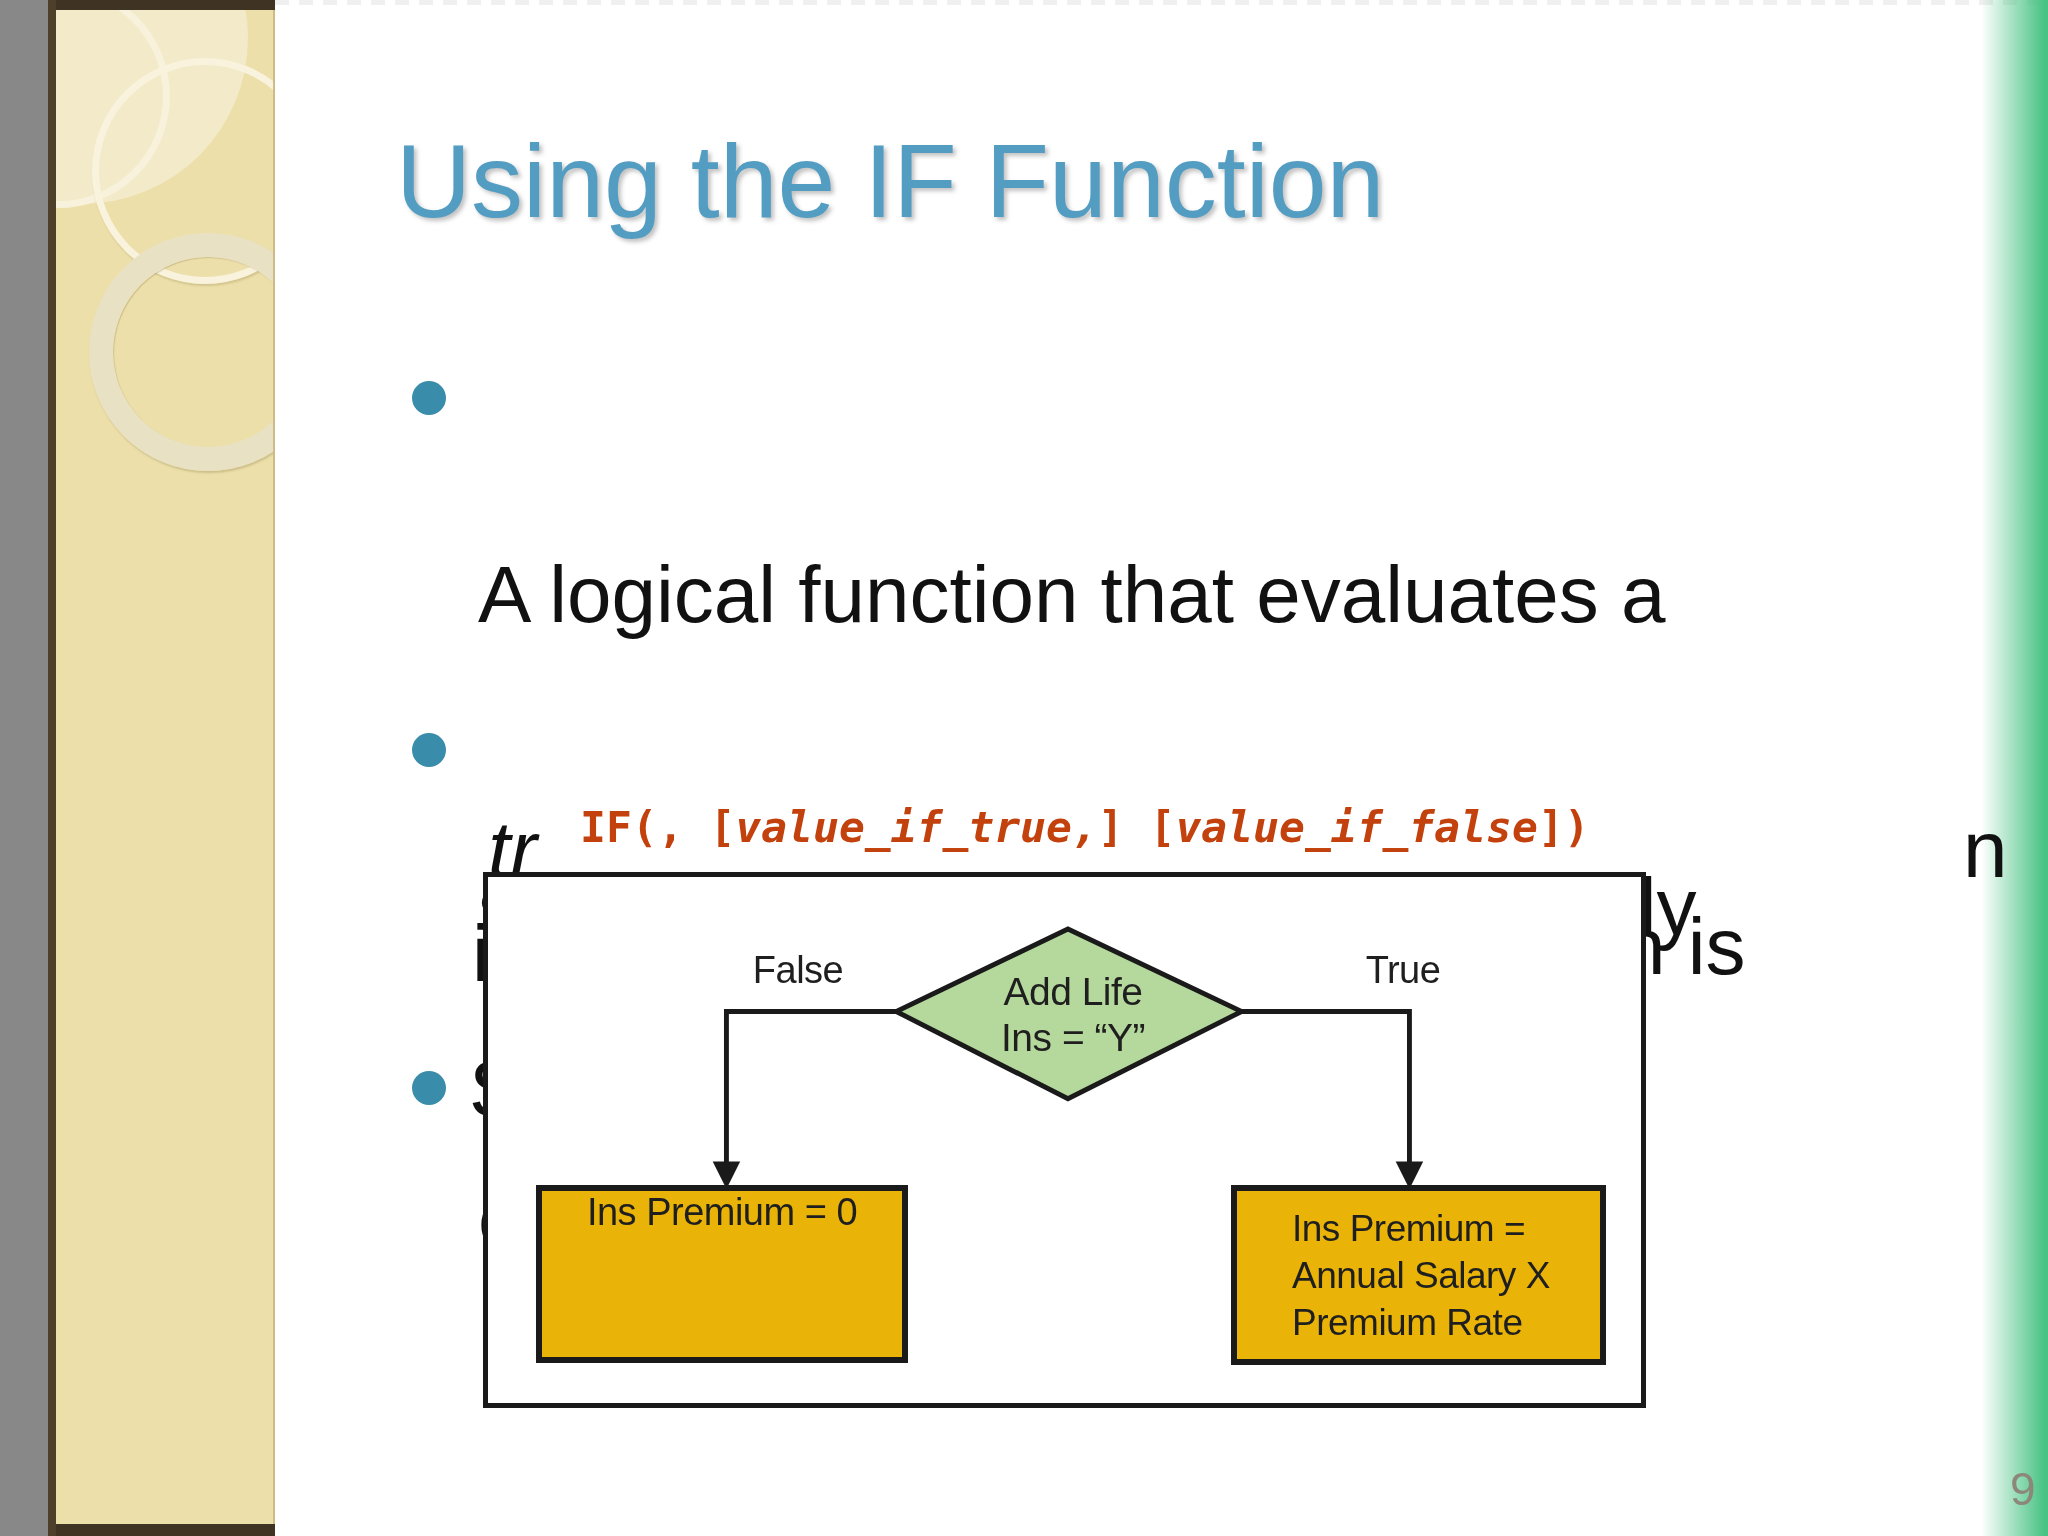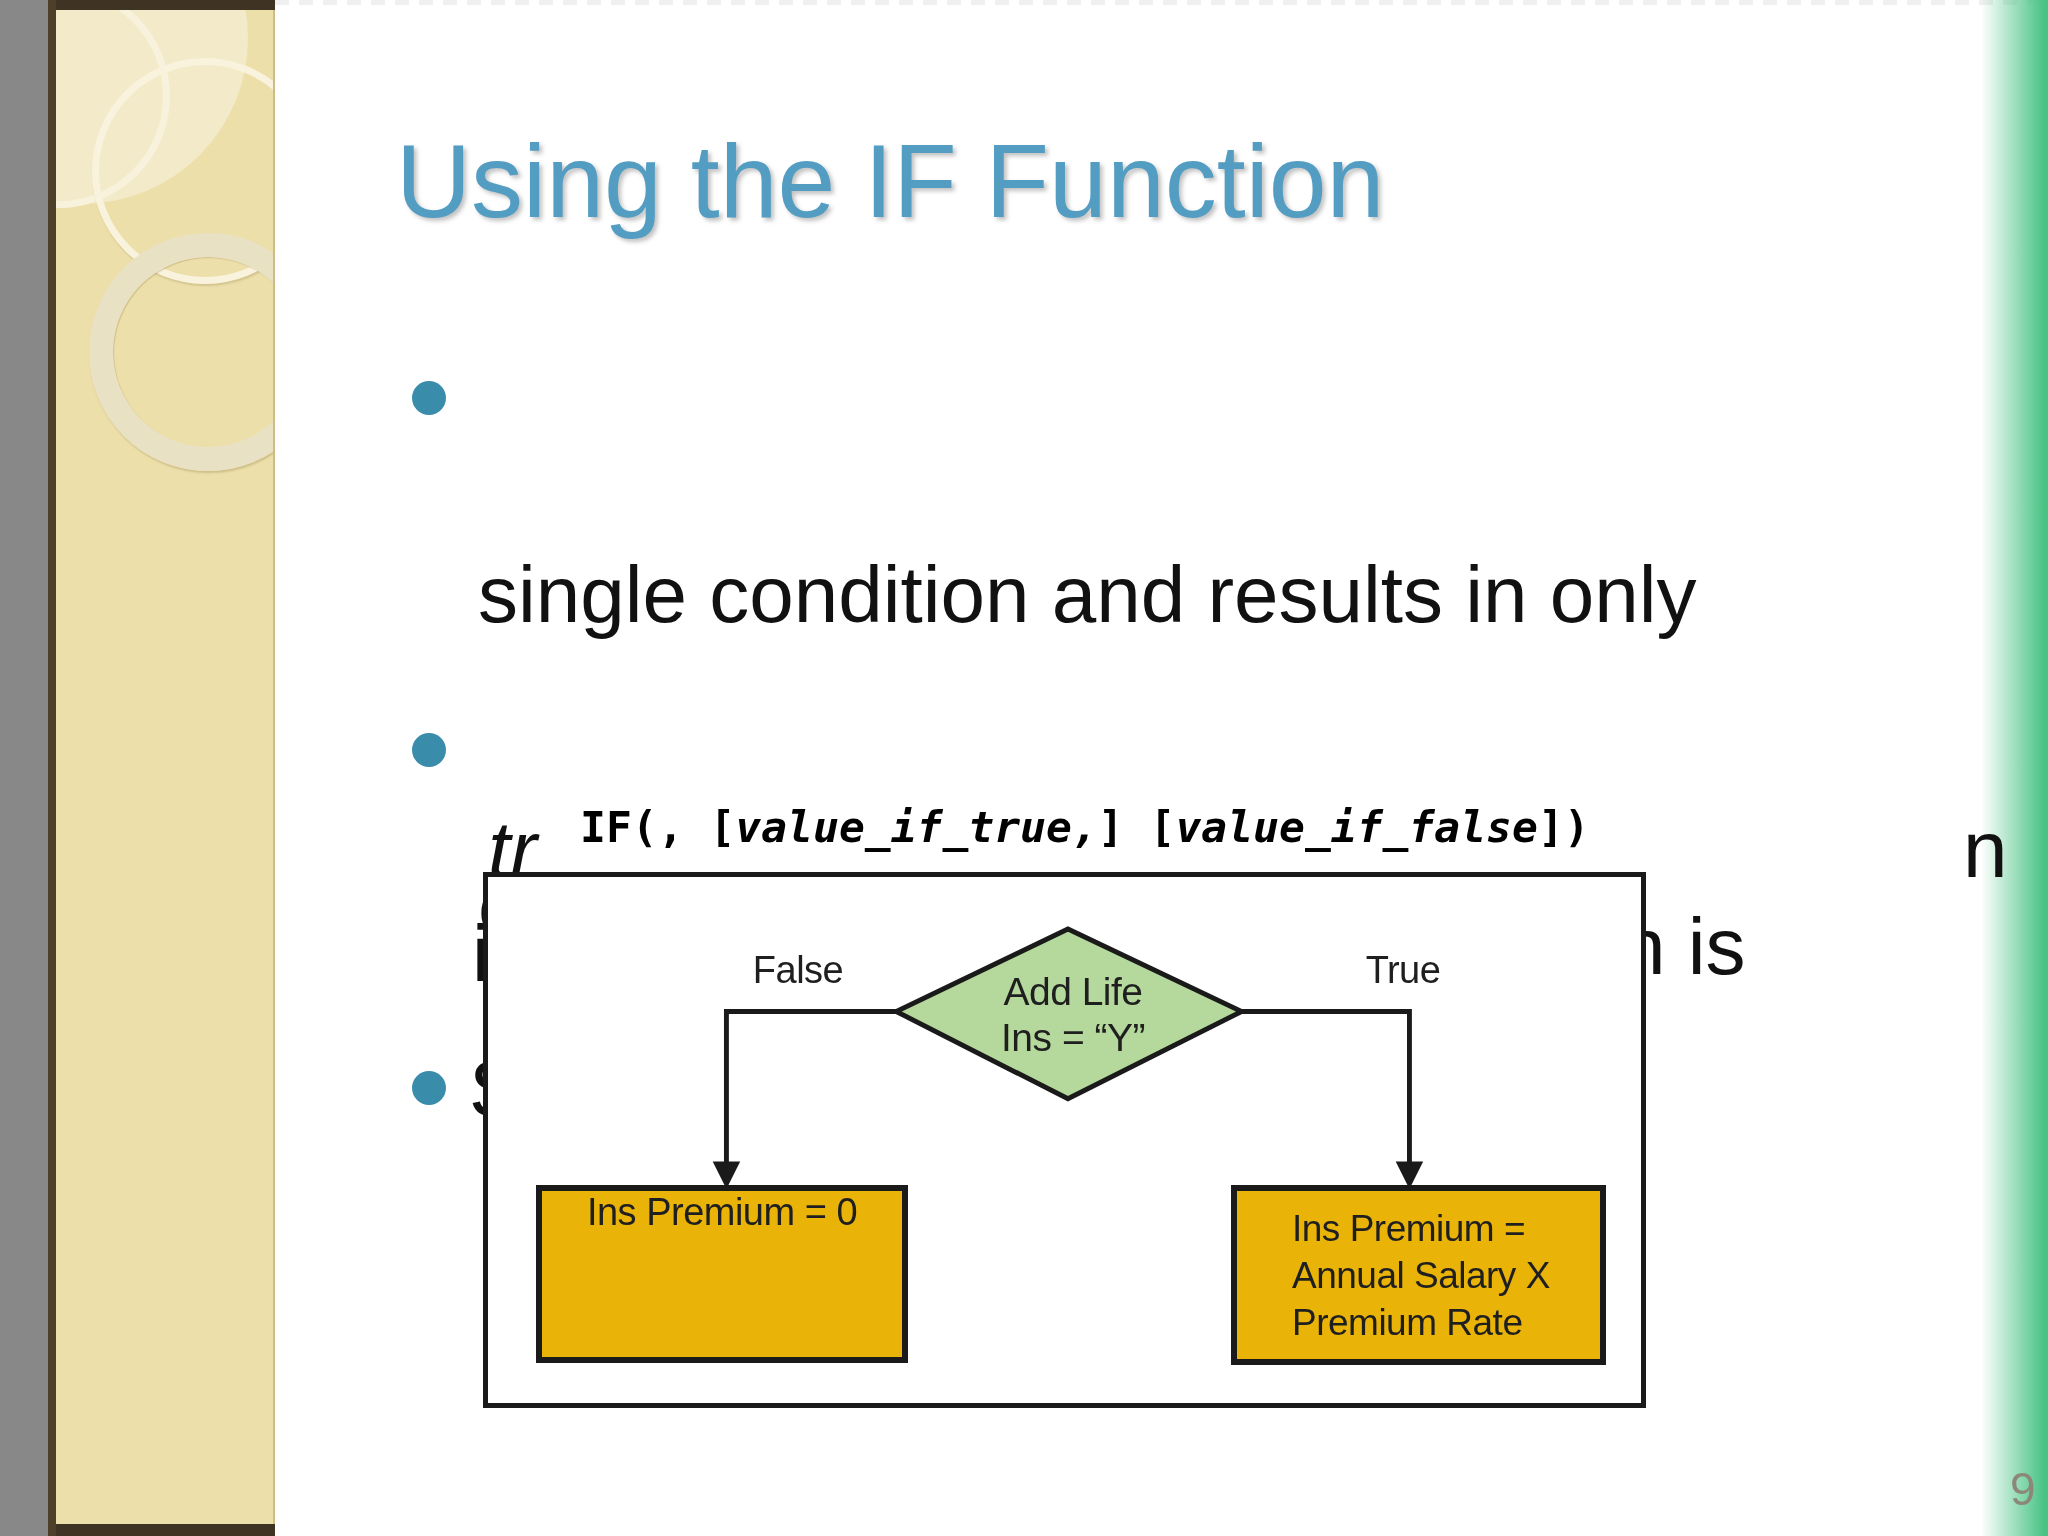--- a/index.html
+++ b/index.html
@@ -81,21 +81,21 @@
   #frag-n{left:1915px;top:803px;}
   #frag-i{left:424px;top:907px;}
   #frag-s{left:421px;top:1042px;}
   
   #formula{
     position:absolute;left:505px;top:778px;width:1368px;height:98px;
     background:#ffffff;z-index:2;
     display:flex;align-items:center;
     padding-left:27px;box-sizing:border-box;
     font-family:"DejaVu Sans Mono", monospace;
-    font-size:43px;font-weight:bold;color:#000000;
+    font-size:43px;font-weight:bold;color:#c2410c;
     white-space:pre;
   }
   #formula .it{font-style:italic;}
   
   #figure{
     position:absolute;left:435px;top:872px;width:1163px;height:536px;
     background:#ffffff;border:5px solid #1a1a1a;box-sizing:border-box;
     z-index:3;
     font-family:"Liberation Sans", sans-serif;
   }
@@ -150,20 +150,21 @@
 
   <div id="right-gradient"></div>
 
   <div id="title">Using the IF Function</div>
 
   <div id="dot1" class="dot"></div>
   <div id="dot2" class="dot"></div>
   <div id="dot3" class="dot"></div>
 
   <div id="b1" class="btext">
+    <div>A logical function that evaluates a</div>
     <div>single condition and results in only</div>
     <div>one value</div>
   </div>
 
   <div id="b2" class="btext">
     <div>Returns one value if the condition is</div>
   </div>
   <div id="frag-tr" class="frag">tr</div>
   <div id="frag-n" class="frag">n</div>
   <div id="frag-i" class="frag">i</div>

